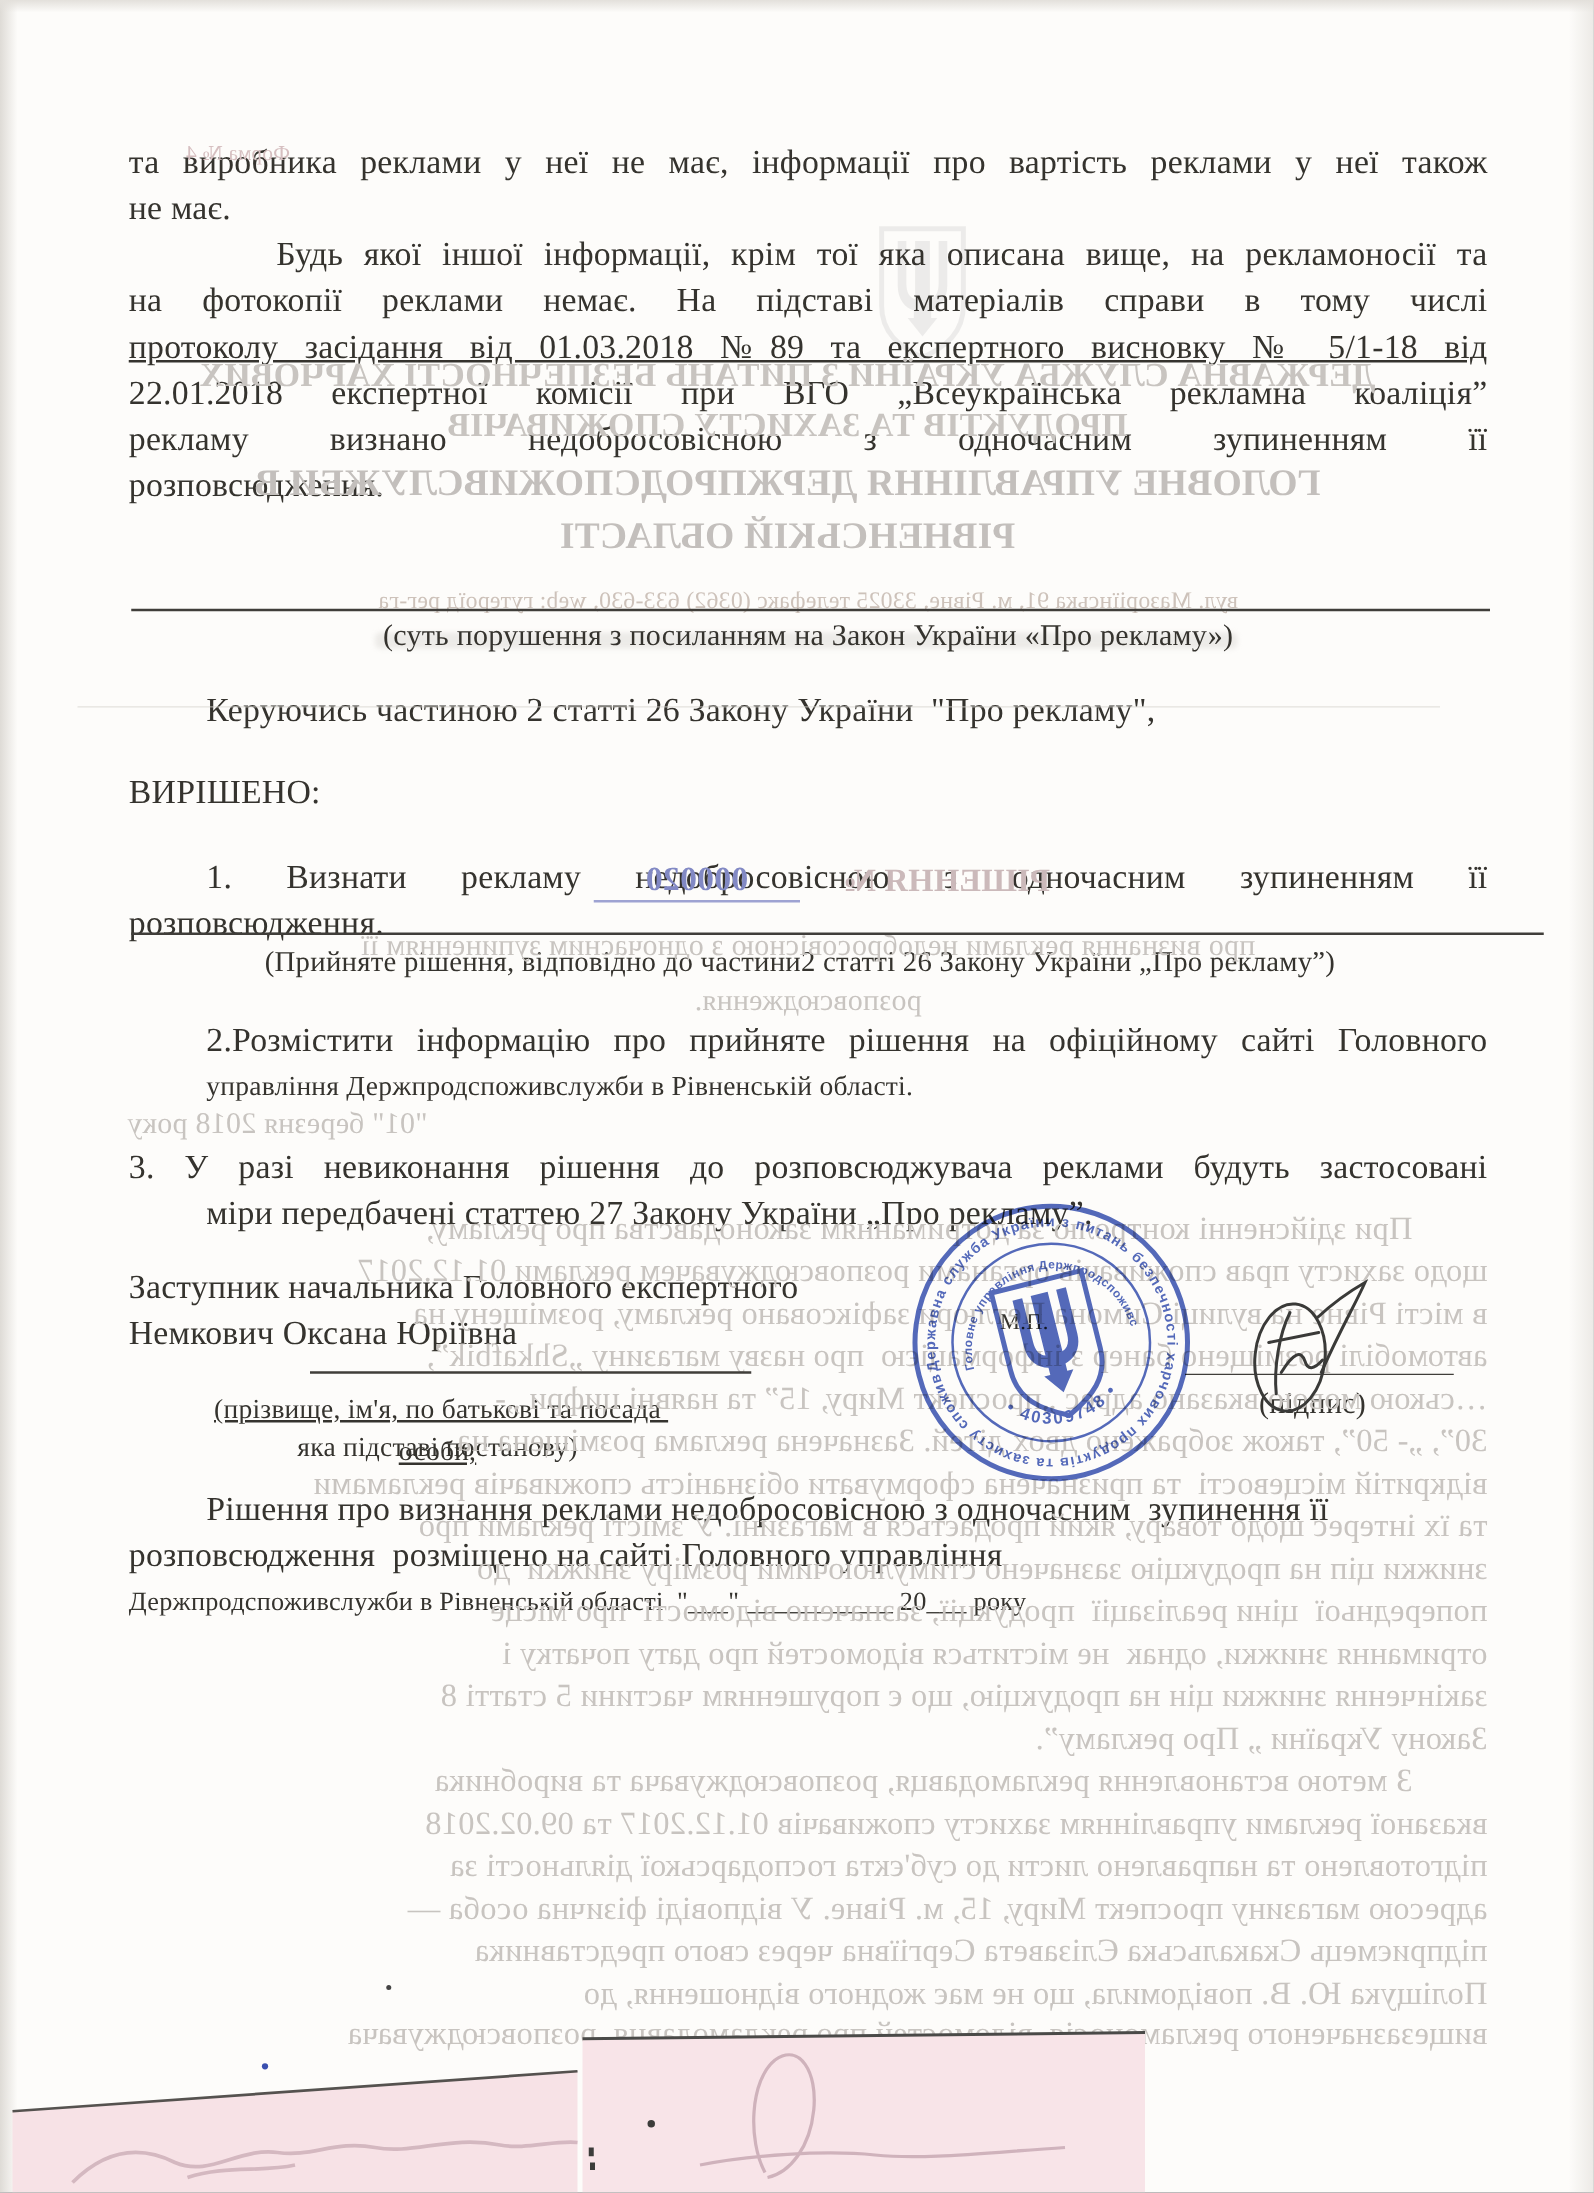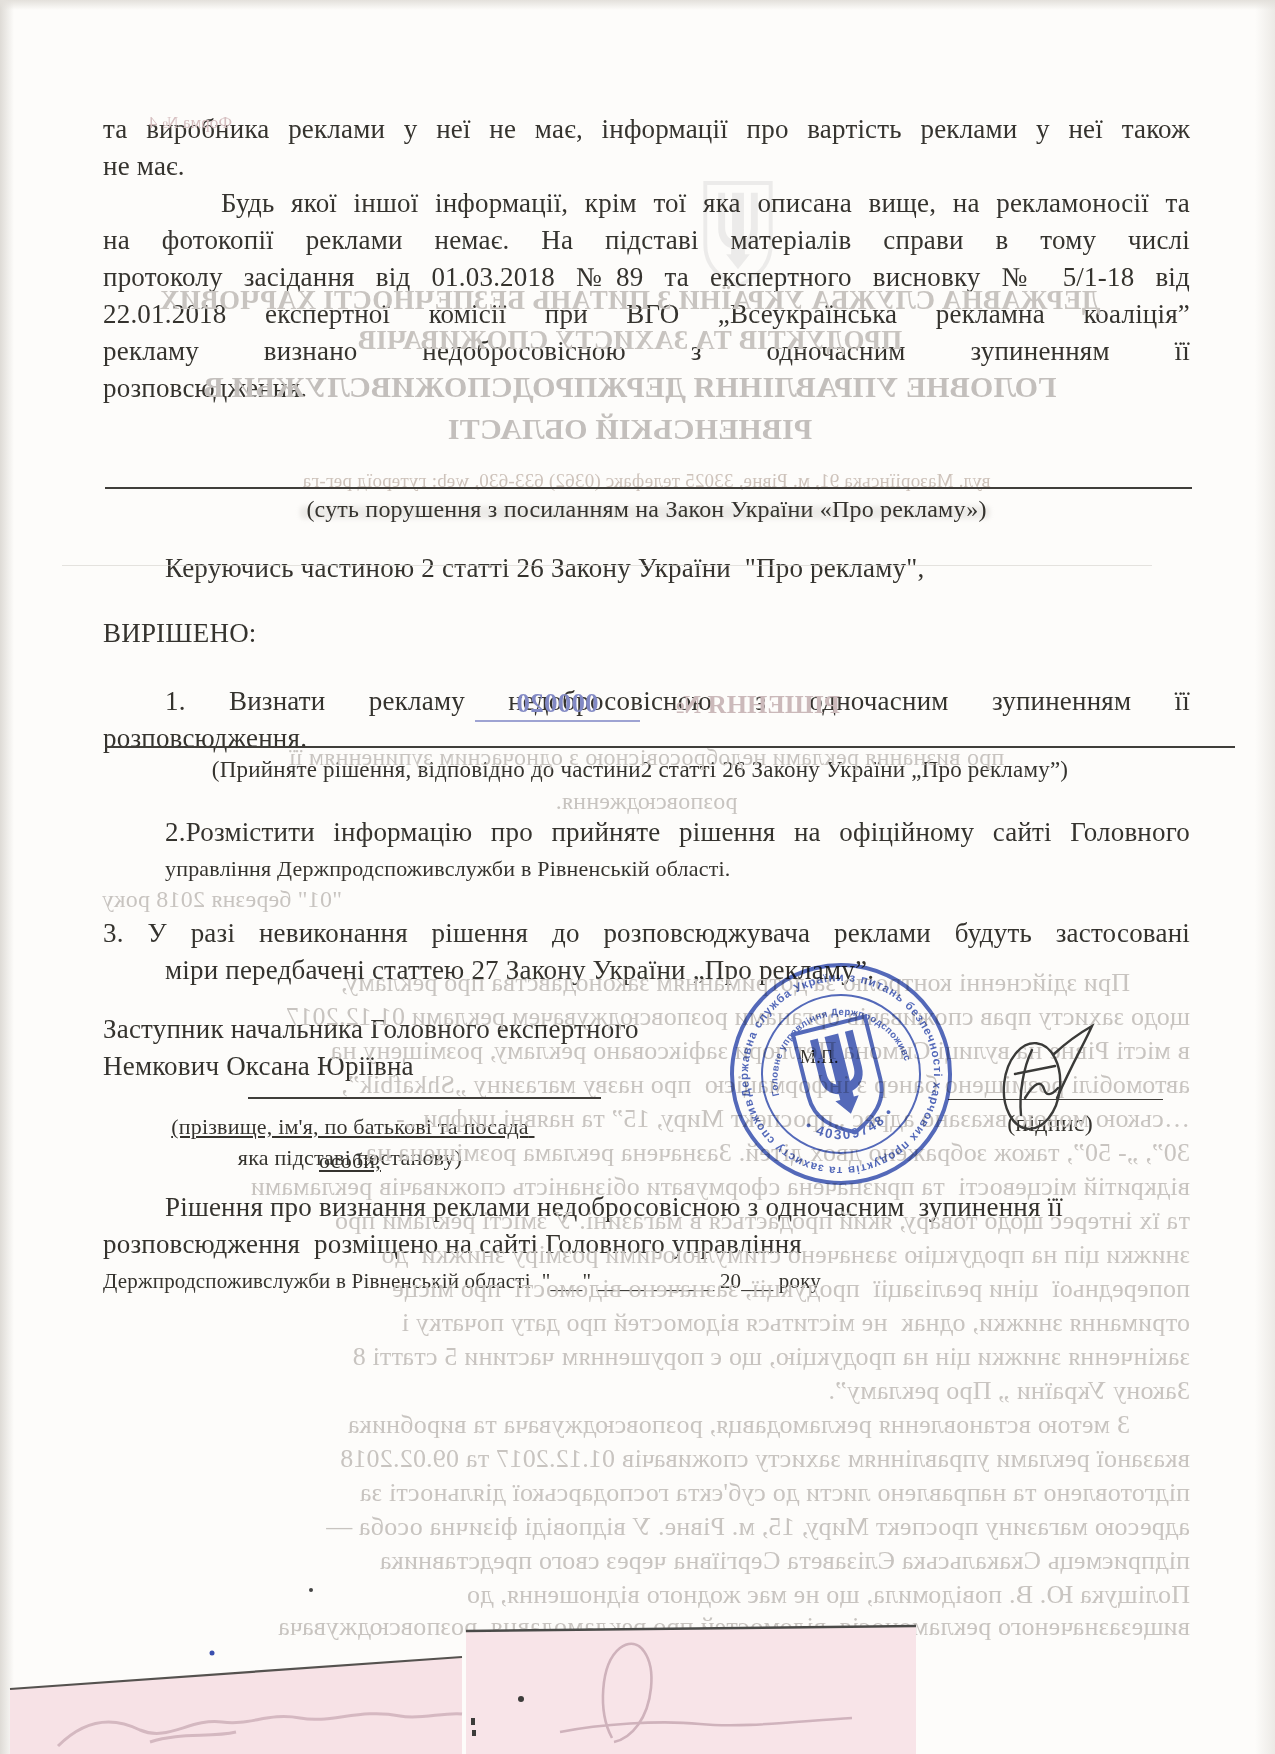--- a/index.html
+++ b/index.html
@@ -39,21 +39,21 @@
     <path d="M-20,-40 h7 v34 c0,7 2,11 7,13 v-47 h12 v47 c5,-2 7,-6 7,-13 v-34 h7 v36 c0,11 -6,18 -13,20 v6 h5 l-12,15 l-12,-15 h5 v-6 c-7,-2 -13,-9 -13,-20 z" fill="#8d8d8d"></path>
   </svg>
 
   <div class="smudge" style="left:300px;top:506px;width:690px;height:13px;"></div>
 
   <div id="text-layer">
       <div class="tx jl" style="left: 103px; top: 112px; width: 1087px; font-size: 27px;">та виробника реклами у неї не має, інформації про вартість реклами у неї також</div>
       <div class="tx" style="left: 103px; top: 149px; width: 1087px; font-size: 27px;">не має.</div>
       <div class="tx jl" style="left: 103px; top: 186px; width: 1087px; font-size: 27px; text-indent: 118px;">Будь якої іншої інформації, крім тої яка описана вище, на рекламоносії  та</div>
       <div class="tx jl" style="left: 103px; top: 223px; width: 1087px; font-size: 27px;">на  фотокопії  реклами  немає.  На  підставі  матеріалів  справи  в  тому  числі</div>
-      <div class="tx jl" style="left: 103px; top: 260px; width: 1087px; font-size: 27px;">протоколу засідання  від 01.03.2018 №89 та  експертного висновку  № 5/1-18 від</div>
+      <div class="tx jl" style="left: 103px; top: 260px; width: 1087px; font-size: 27px; text-decoration: underline;">протоколу засідання  від 01.03.2018 №89 та  експертного висновку  № 5/1-18 від</div>
       <div class="tx jl" style="left: 103px; top: 297px; width: 1087px; font-size: 27px;">22.01.2018  експертної  комісії  при  ВГО  „Всеукраїнська  рекламна  коаліція”</div>
       <div class="tx jl" style="left: 103px; top: 334px; width: 1087px; font-size: 27px;">рекламу  визнано  недобросовісною  з  одночасним  зупиненням  її</div>
       <div class="tx" style="left: 103px; top: 371px; width: 1087px; font-size: 27px;">розповсюдження.</div>
       <div class="tx" style="left: 103px; top: 492px; width: 1087px; font-size: 24px; text-align: center;">(суть порушення з посиланням на Закон України «Про рекламу»)</div>
       <div class="tx" style="left: 103px; top: 551px; width: 1087px; font-size: 27px; text-indent: 62px;">Керуючись частиною 2 статті 26 Закону України  "Про рекламу",</div>
       <div class="tx" style="left: 103px; top: 616px; width: 1087px; font-size: 27px;">ВИРІШЕНО:</div>
       <div class="tx jl" style="left: 103px; top: 684px; width: 1087px; font-size: 27px; text-indent: 62px;">1.  Визнати  рекламу  недобросовісною  з  одночасним  зупиненням  її</div>
       <div class="tx" style="left: 103px; top: 721px; width: 1087px; font-size: 27px;">розповсюдження.</div>
       <div class="tx" style="left: 75px; top: 753px; width: 1130px; font-size: 23px; text-align: center;">(Прийняте рішення, відповідно до частини2 статті 26 Закону України „Про рекламу”)</div>
       <div class="tx jl" style="left: 103px; top: 815px; width: 1087px; font-size: 27px; text-indent: 62px;">2.Розмістити інформацію про прийняте рішення на офіційному сайті Головного</div>

